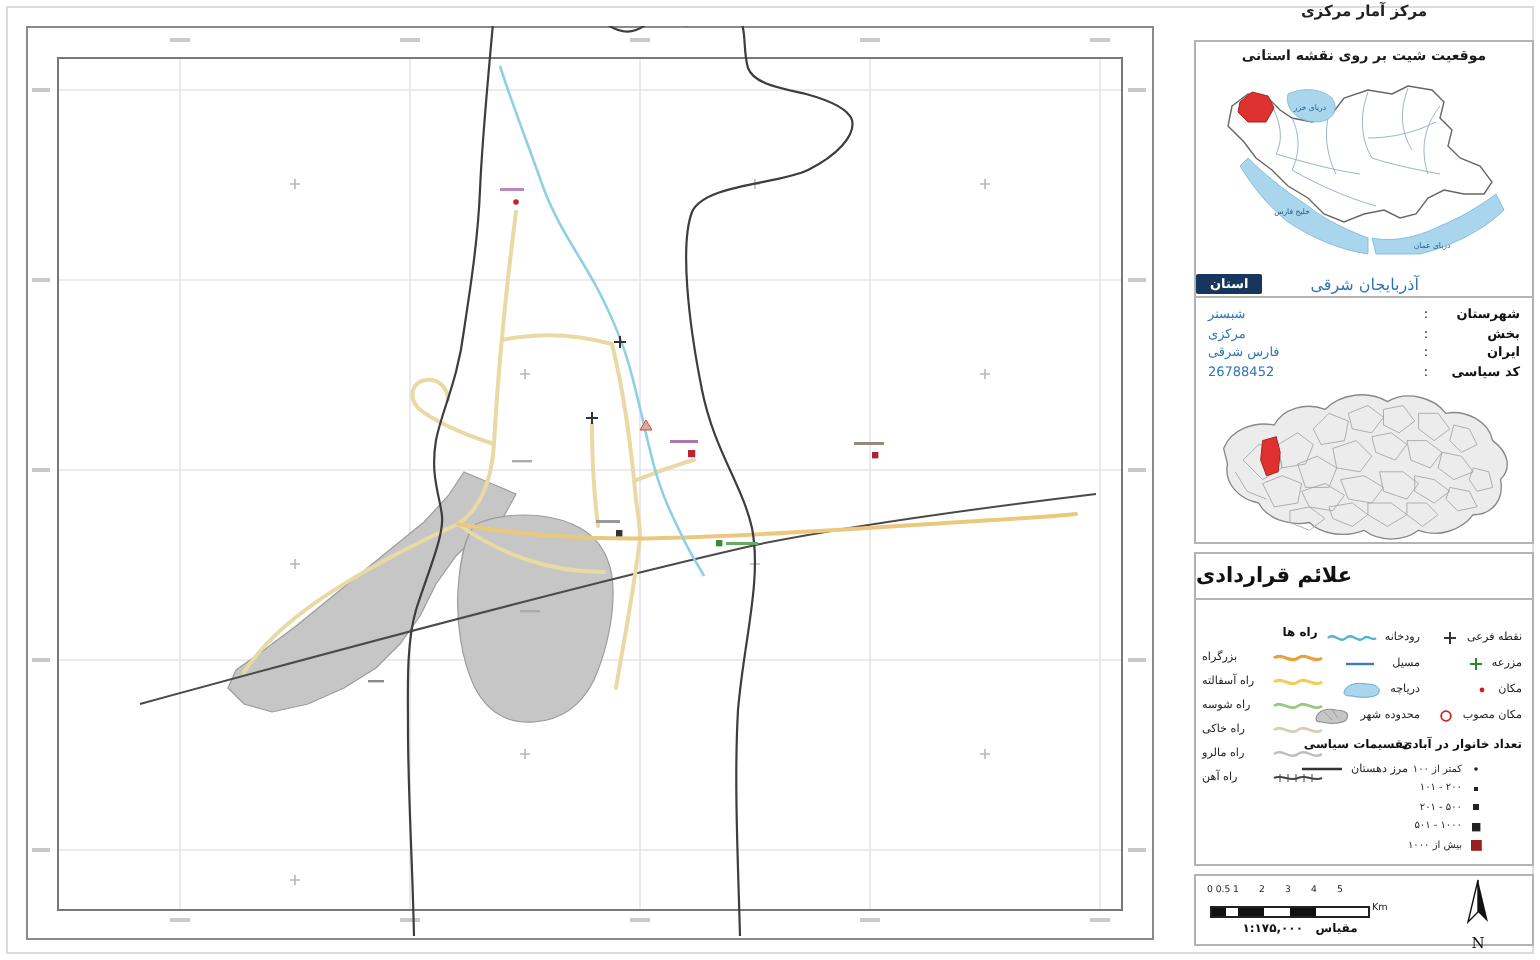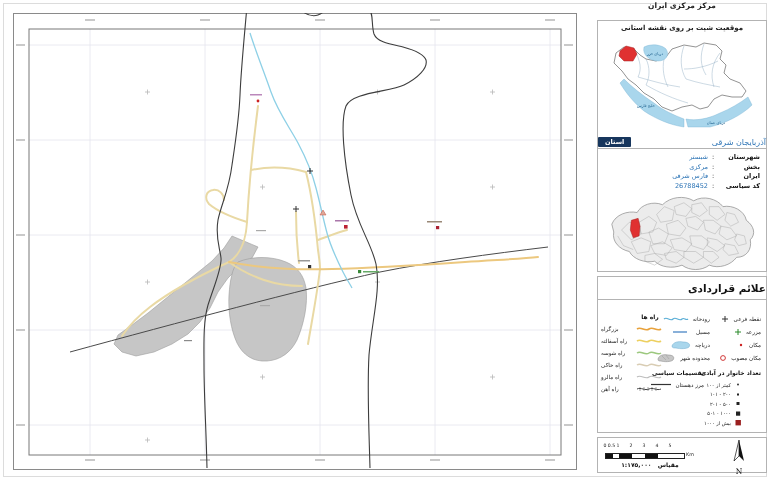--- a/index.html
+++ b/index.html
@@ -16,35 +16,35 @@
   .map-svg{left:13px;top:13px;}
   
   .rc-title{left:597px;top:1px;width:170px;height:11px;text-align:center;
     font-size:7.5px;font-weight:bold;color:#222;}
   .panel{border:1px solid #b3b3b3;background:#fff;box-sizing:border-box;}
   .p-loc{left:597px;top:20px;width:170px;height:131px;}
   .p-loc-title{position:absolute;top:3px;left:0;width:100%;text-align:center;
     font-size:7px;font-weight:bold;color:#1a1a1a;}
   .p-loc svg{position:absolute;left:2px;top:14px;}
   .p-loc-bottom{position:absolute;left:0;bottom:3px;width:100%;display:flex;
-    justify-content:space-between;align-items:center;gap:11px;direction:ltr;}
+    justify-content:flex-start;align-items:center;gap:24px;direction:ltr;}
   .prov-chip{background:#17365d;color:#fff;font-size:6.5px;font-weight:bold;
     padding:1px 7px;border-radius:1px;}
   .prov-name{color:#2e75b6;font-size:8px;font-weight:normal;}
   .p-info{left:597px;top:148px;width:170px;height:124px;}
   .info-rows{position:absolute;top:4px;right:6px;left:6px;direction:rtl;}
   .info-row{display:flex;direction:rtl;font-size:6.5px;line-height:9.5px;}
   .info-row .lbl{width:42px;text-align:right;font-weight:bold;color:#111;}
   .info-row .colon{width:10px;text-align:center;color:#111;}
-  .info-row .val{flex:1;text-align:right;color:#2e75b6;}
+  .info-row .val{flex:1;text-align:left;color:#2e75b6;}
   .p-info svg{position:absolute;left:3px;top:44px;}
   
   .p-leg{left:597px;top:276px;width:170px;height:157px;}
   .leg-title{position:absolute;top:0;left:0;width:100%;height:22px;line-height:22px;
-    text-align:right;font-size:10.5px;font-weight:bold;color:#111;
+    text-align:left;font-size:10.5px;font-weight:bold;color:#111;
     border-bottom:1px solid #b3b3b3;}
   .leg-item{position:absolute;display:flex;align-items:center;gap:3px;}
   .leg-item .t{font-size:5.6px;color:#222;white-space:nowrap;}
   .leg-b{font-weight:bold;font-size:6px;color:#111;position:absolute;white-space:nowrap;}
   .rtl{direction:rtl;}
   .ltr{direction:ltr;}
   
   .p-scale{left:597px;top:437px;width:170px;height:36px;}
   .bar-wrap{position:absolute;left:7px;top:10px;width:110px;height:8px;direction:ltr;}
   .bar{position:absolute;left:0;top:5px;width:78px;height:4px;border:0.5px solid #222;
@@ -164,21 +164,21 @@
     <rect x="308" y="265" width="3.2" height="3.2" fill="#333333"></rect>
     <rect x="298" y="260" width="12" height="1.5" fill="#999999"></rect>
     <rect x="358" y="270" width="3.2" height="3.2" fill="#3a8a3a"></rect>
     <rect x="363" y="271" width="16" height="1.5" fill="#66aa66"></rect>
     <rect x="256" y="230" width="10" height="1.2" fill="#aaaaaa"></rect>
     <rect x="260" y="305" width="10" height="1.2" fill="#aaaaaa"></rect>
     <rect x="184" y="340" width="8" height="1.2" fill="#8a8a8a"></rect>
   </g>
 </svg>
 
-<div class="abs rc-title">مرکز مرکزی ایران</div>
+<div class="abs rc-title">مرکز آمار مرکزی</div>
 
 <div class="abs panel p-loc">
   <div class="p-loc-title">موقعیت شیت بر روی نقشه استانی</div>
   <svg width="164" height="94" viewBox="0 0 164 94">
     <g>
       <path d="M24,44 C32,52 42,60 54,68 C64,76 74,80 84,84 L84,92 C70,90 56,84 44,76
                C34,68 26,58 20,48 Z" fill="#a9d6ec" stroke="#7ab4d4" stroke-width="0.4"></path>
       <path d="M86,84 C96,86 108,84 120,78 C130,74 140,68 148,62 L152,70 C142,80 126,88
                110,92 L88,92 Z" fill="#a9d6ec" stroke="#7ab4d4" stroke-width="0.4"></path>
     </g>

